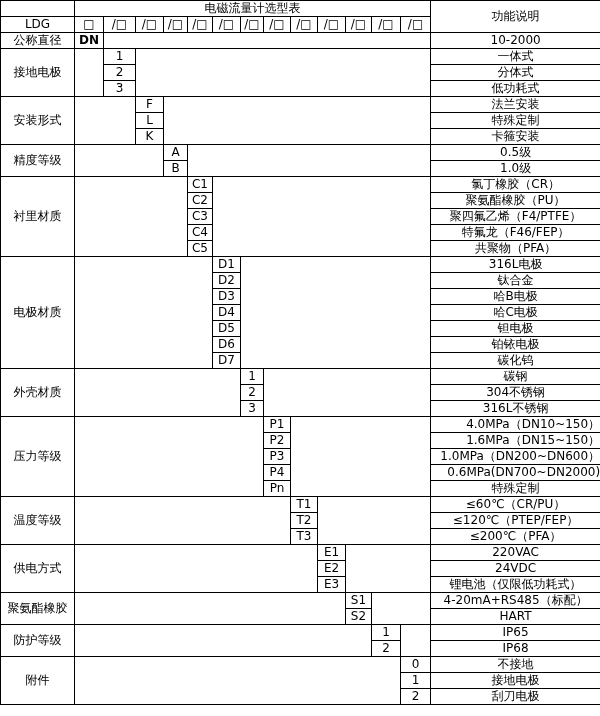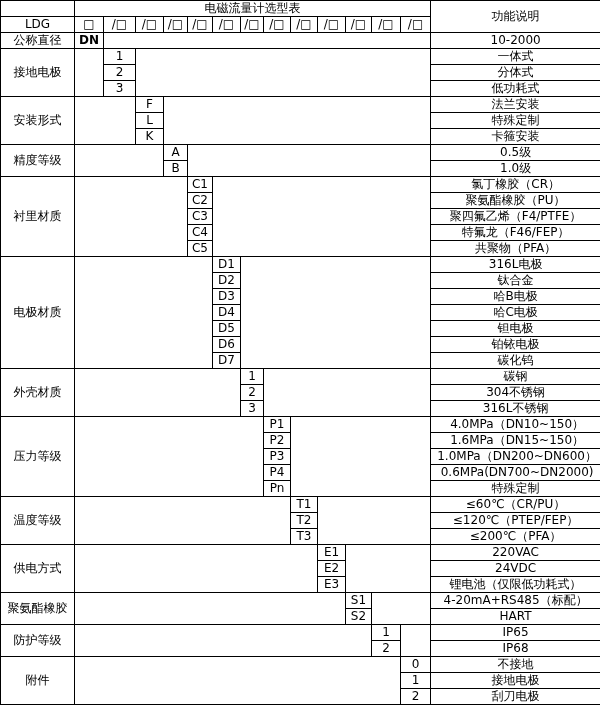--- a/index.html
+++ b/index.html
@@ -23,21 +23,21 @@
   table.sel tr{height:16px;}
   td.title{font-size:14px;}
   td.fnhdr{font-size:14px;}
   td.lbl{font-size:14px;margin-left:23px;}
   td.model{text-align:left;padding-left:6px;font-size:13px;}
   td.dncode{text-align:left;padding-left:3px;font-size:13px;font-weight:bold;}
   td.box{font-size:12px;}
   td.slot{font-size:12px;}
   td.code{font-size:12px;}
   td.desc{font-size:12.5px;}
-  td.desc.left{text-align:center;padding-left:3px;}
+  td.desc.left{text-align:right;padding-left:3px;}
   td.sp{background:#fff;}
 </style>
 </head>
 <body>
 
 <table class="sel">
   <colgroup>
     <col style="width:74px">
       <col style="width:29px">
       <col style="width:32px">

